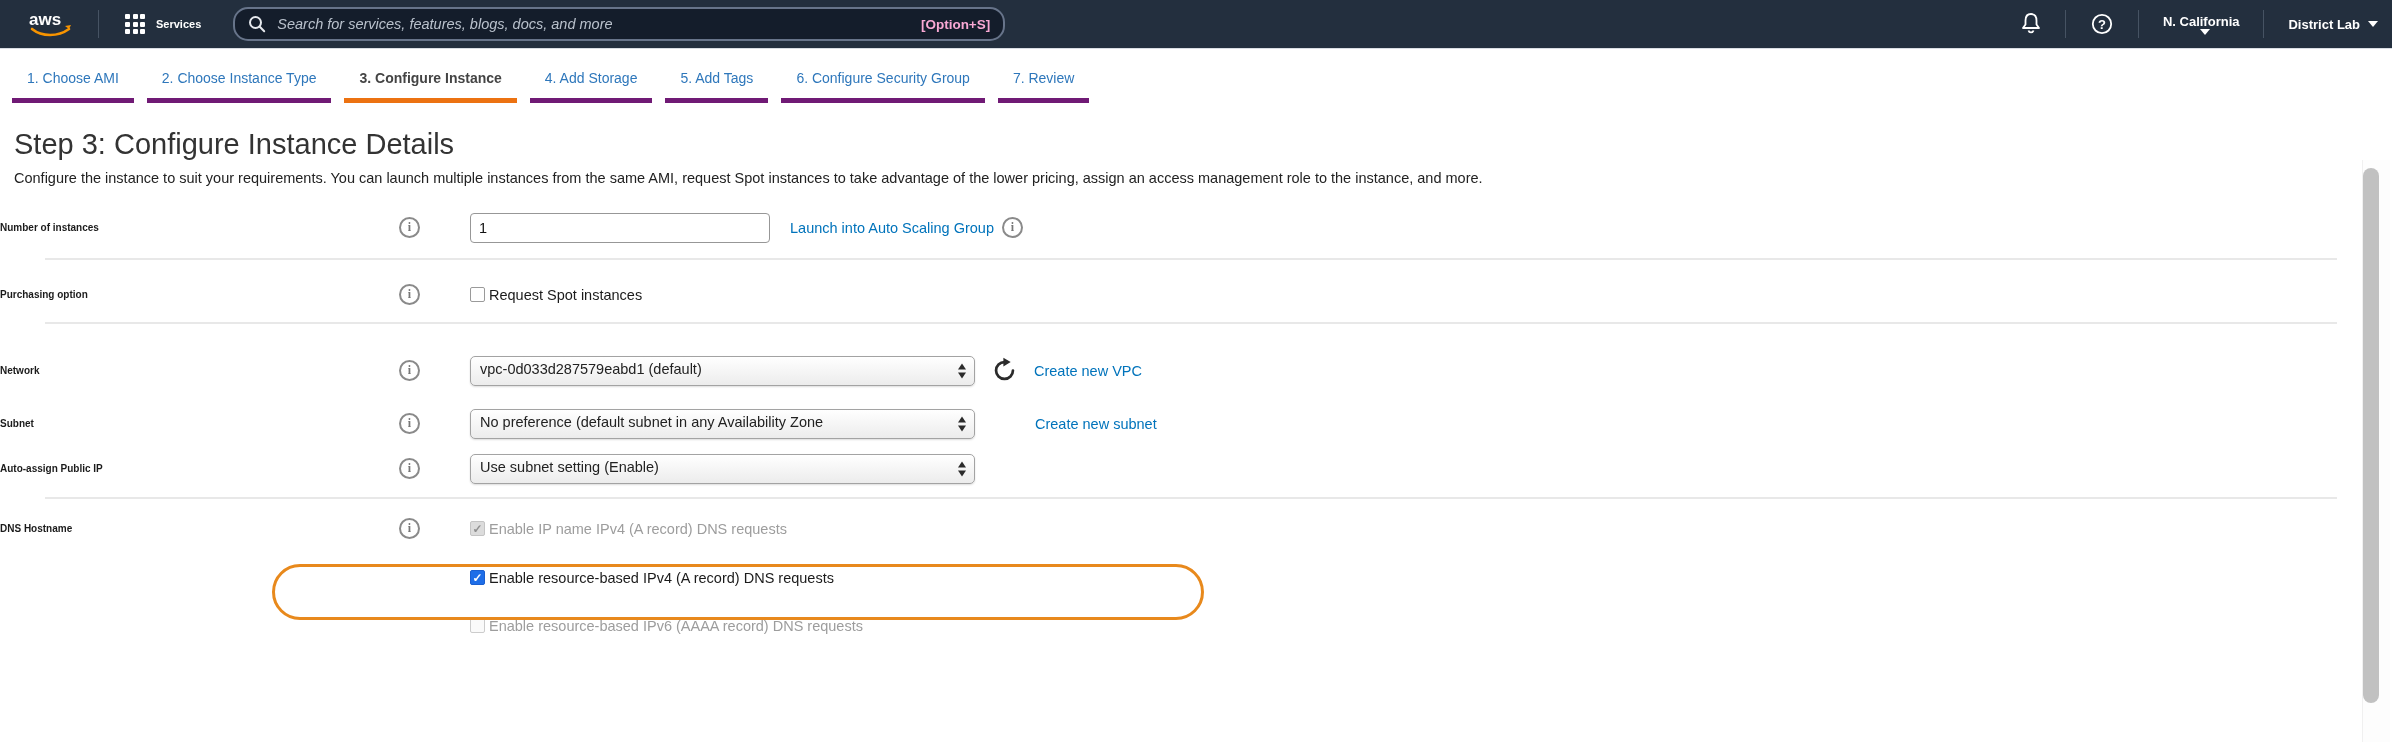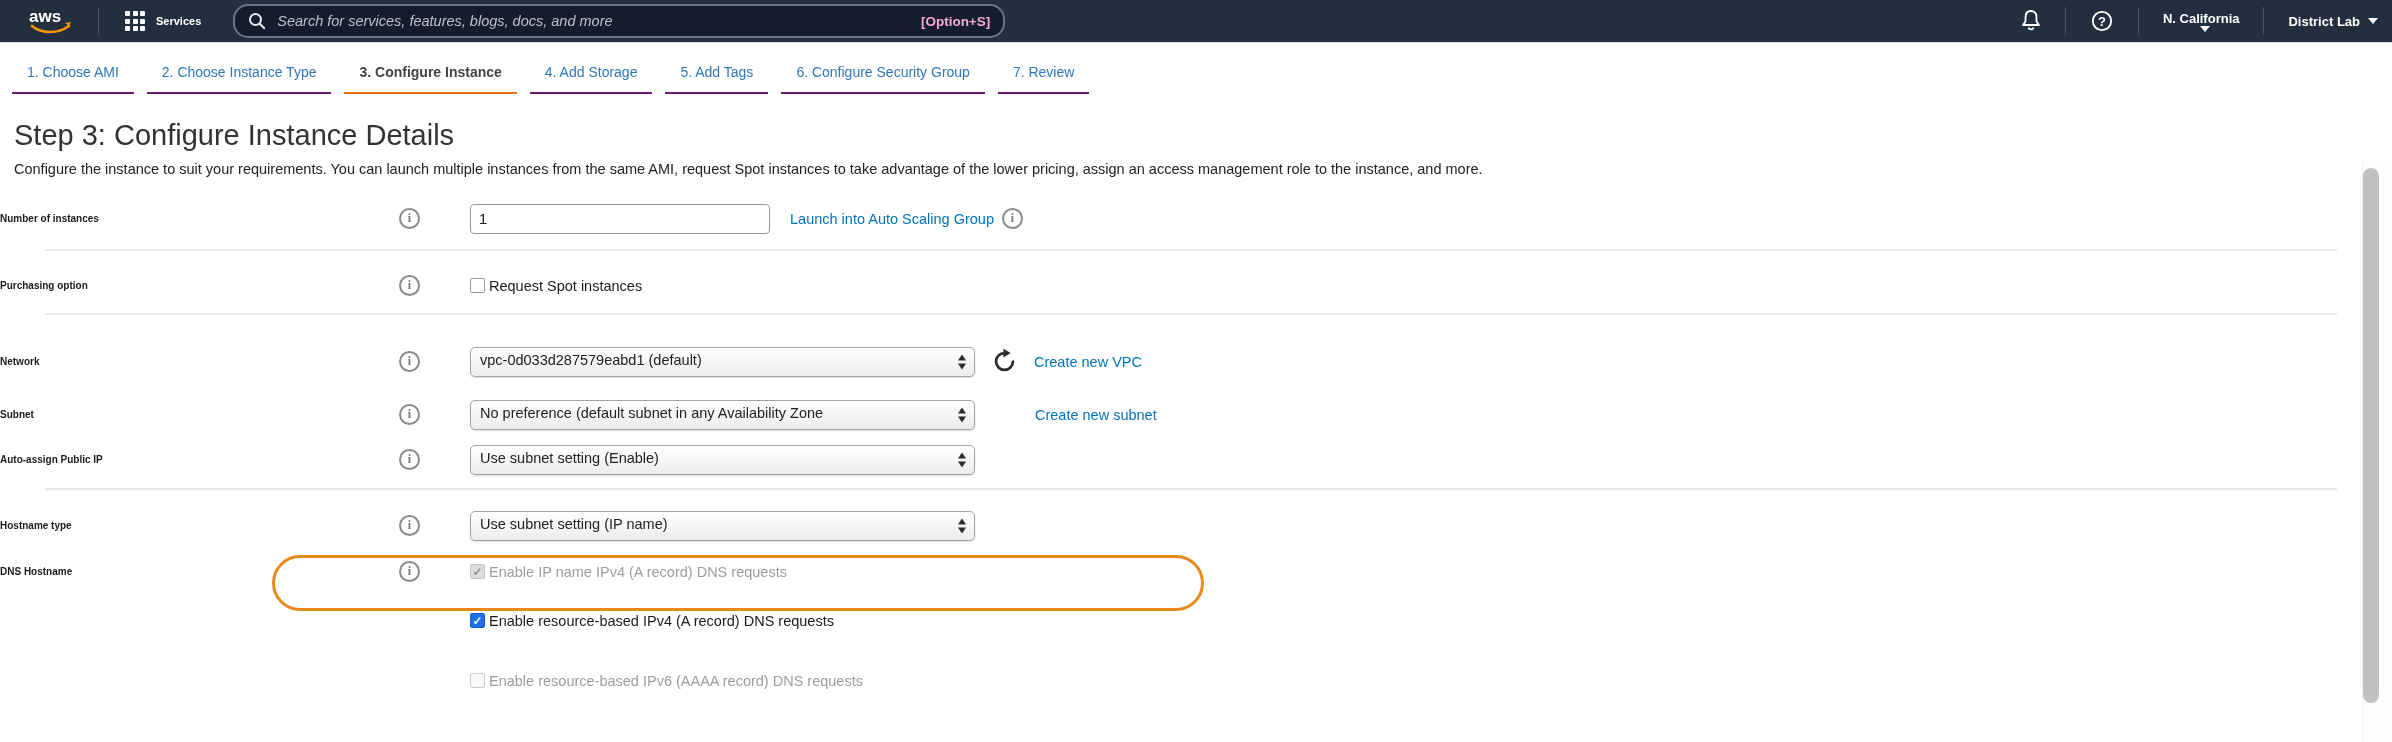--- a/index.html
+++ b/index.html
@@ -1,41 +1,41 @@
 <!DOCTYPE html>
 <html><head>
 <meta charset="utf-8">
 <style>
   * { box-sizing: border-box; margin: 0; padding: 0; }
   html,body { width: 2392px; height: 742px; overflow: hidden; background: #fff;
               font-family: "Liberation Sans", sans-serif; color: #1b1b1b; }
 
   
-  .topnav { height: 42px; background: #232f3e; display: flex; align-items: center;
+  .topnav { height: 48px; background: #232f3e; display: flex; align-items: center;
             box-shadow: 0 1px 0 #d8dde3; position: relative; }
   .aws-logo { margin-left: 26px; flex: 0 0 auto; }
   .nav-sep { width: 1px; height: 28px; background: #465363; margin-left: 24px; }
   .grid-icon { margin-left: 26px; display: grid; grid-template-columns: repeat(3, 5px);
                grid-template-rows: repeat(3, 5px); gap: 2.5px; }
   .grid-icon i { background: #fff; border-radius: 1px; }
   .nav-label { color: #fff; font-size: 11px; font-weight: bold; margin-left: 11px; }
   .searchbox { margin-left: 32px; width: 772px; height: 34px; background: #141d2b;
                border: 2px solid #67748a; border-radius: 15px; display: flex; align-items: center; }
   .search-ph { color: #b9c1cc; font-style: italic; font-size: 14.5px; }
   .search-shortcut { margin-left: auto; margin-right: 13px; color: #f9a8d4; font-size: 13.5px; font-weight: bold; }
   .nav-right { margin-left: auto; display: flex; align-items: center; }
   .nav-right .nav-sep { margin: 0 0 0 0; }
   .nav-item { display: flex; align-items: center; color: #fff; font-size: 13px; font-weight: bold; }
   .caret-down { width: 0; height: 0; border-left: 5px solid transparent; border-right: 5px solid transparent;
                 border-top: 6px solid #fff; margin-left: 8px; }
 
   
   .tabs { display: flex; gap: 13px; padding: 22px 0 0 12px; }
   .tab { font-size: 14px; color: #2e77bb; padding: 0 15px 12px 15px;
-         border-bottom: 2px solid #701a75; cursor: pointer; white-space: nowrap; }
+         border-bottom: 5px solid #701a75; cursor: pointer; white-space: nowrap; }
   .tab.active { color: #444; font-weight: bold; border-bottom-color: #ec7211; }
 
   
   .page-title { margin: 26px 0 0 14px; font-size: 29px; font-weight: 400; color: #333; line-height: 1.1; }
   .page-desc  { margin: 9px 0 0 14px; font-size: 14.5px; color: #222; }
 
   
   .form { position: relative; }
   .frow { display: flex; align-items: center; }
   .flabel { width: 385px; text-align: left; font-size: 10px; font-weight: bold; color: #1b1b1b; flex: 0 0 auto; }
@@ -92,21 +92,21 @@
   .div-1 { margin-top: 14px; }
   .row-gap-2 { margin-top: 24px; height: 22px; }
   .div-2 { margin-top: 16px; }
   .row-gap-3 { margin-top: 31px; height: 32px; }
   .row-gap-4 { margin-top: 21px; height: 32px; }
   .row-gap-5 { margin-top: 13px; height: 32px; }
   .div-3 { margin-top: 12px; }
   .row-gap-6 { margin-top: 20px; height: 32px; }
   .row-gap-7 { margin-top: 19px; height: 22px; }
   .row-gap-8 { margin-top: 27px; height: 22px; }
-  .row-gap-9 { margin-top: 38px; height: 22px; }
+  .row-gap-9 { margin-top: 26px; height: 22px; }
 
   .ml16 { margin-left: 16px; }
   .ml20 { margin-left: 20px; }
   .ml60 { margin-left: 60px; }
   .ml8  { margin-left: 8px; }
 </style>
 </head>
 <body>
 
 <header class="topnav">
@@ -256,35 +256,20 @@
         <span class="select-arrows">
             <i class="up"></i>
             <i class="dn"></i>
           </span>
       </div>
     </div>
   </div>
 
   <div class="divider div-3"></div>
 
-  <div class="frow row-gap-6">
-    <span class="flabel">Hostname type</span>
-    <span class="ficon">
-        <span class="info-icon"></span>
-      </span>
-    <div class="fctrl">
-      <div class="select">
-        <span class="select-text">Use subnet setting (IP name)</span>
-        <span class="select-arrows">
-            <i class="up"></i>
-            <i class="dn"></i>
-          </span>
-      </div>
-    </div>
-  </div>
 
   <div class="frow row-gap-7">
     <span class="flabel">DNS Hostname</span>
     <span class="ficon">
         <span class="info-icon"></span>
       </span>
     <div class="fctrl">
       <span class="checkbox checked-disabled"></span>
       <span class="cb-label muted">Enable IP name IPv4 (A record) DNS requests</span>
     </div>

